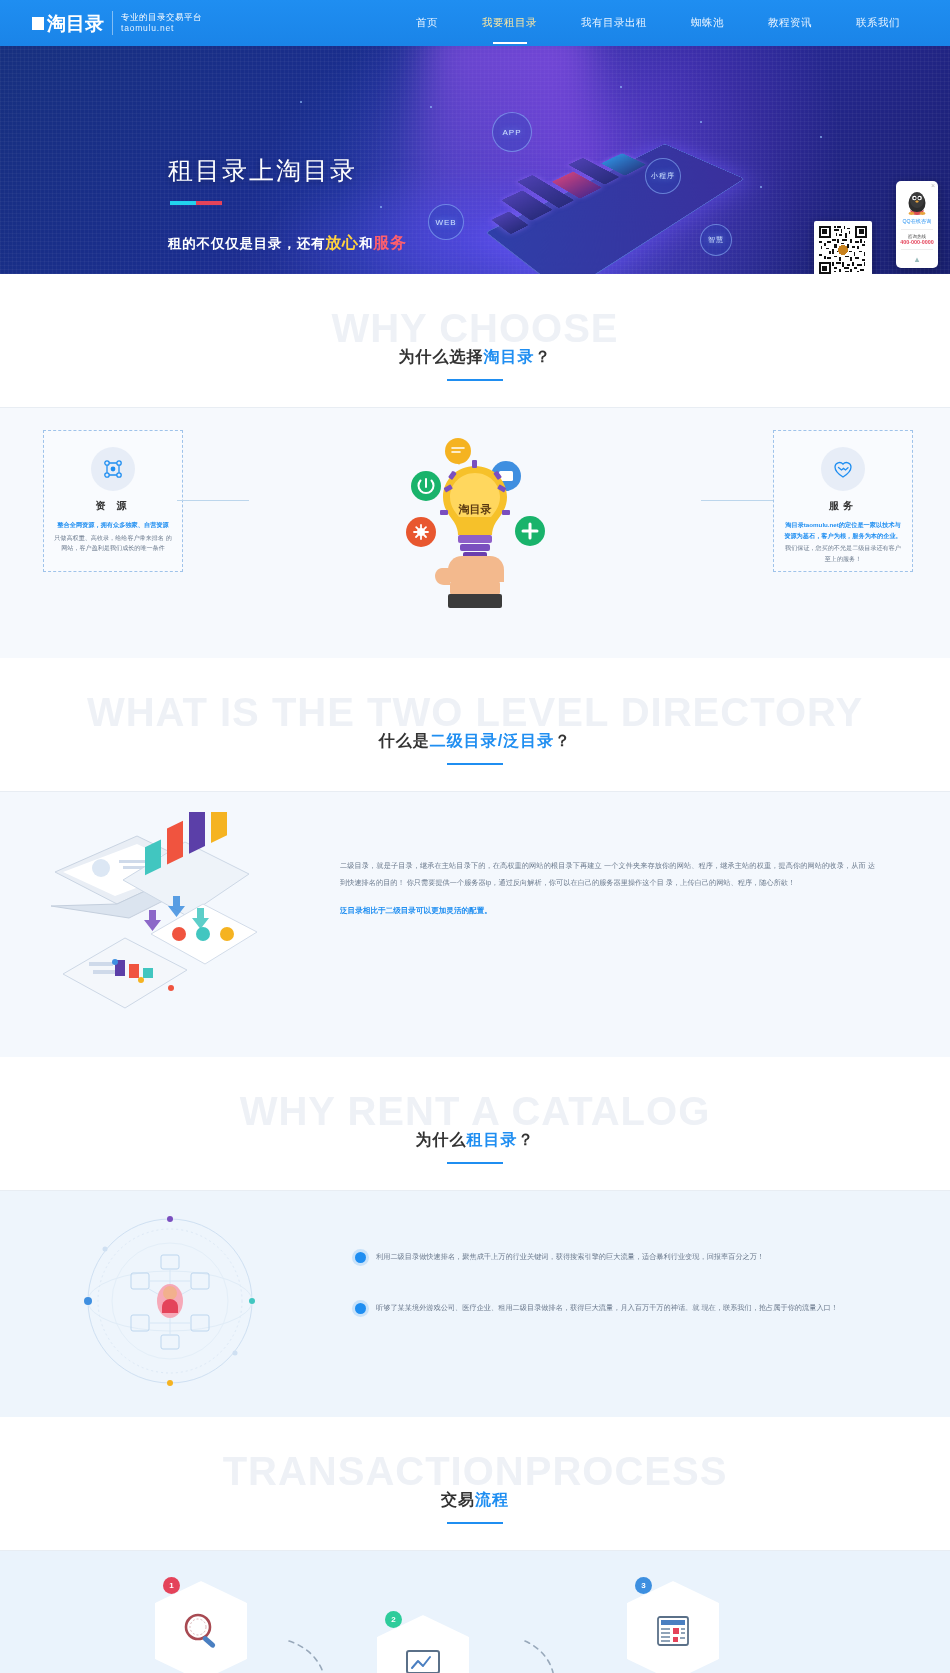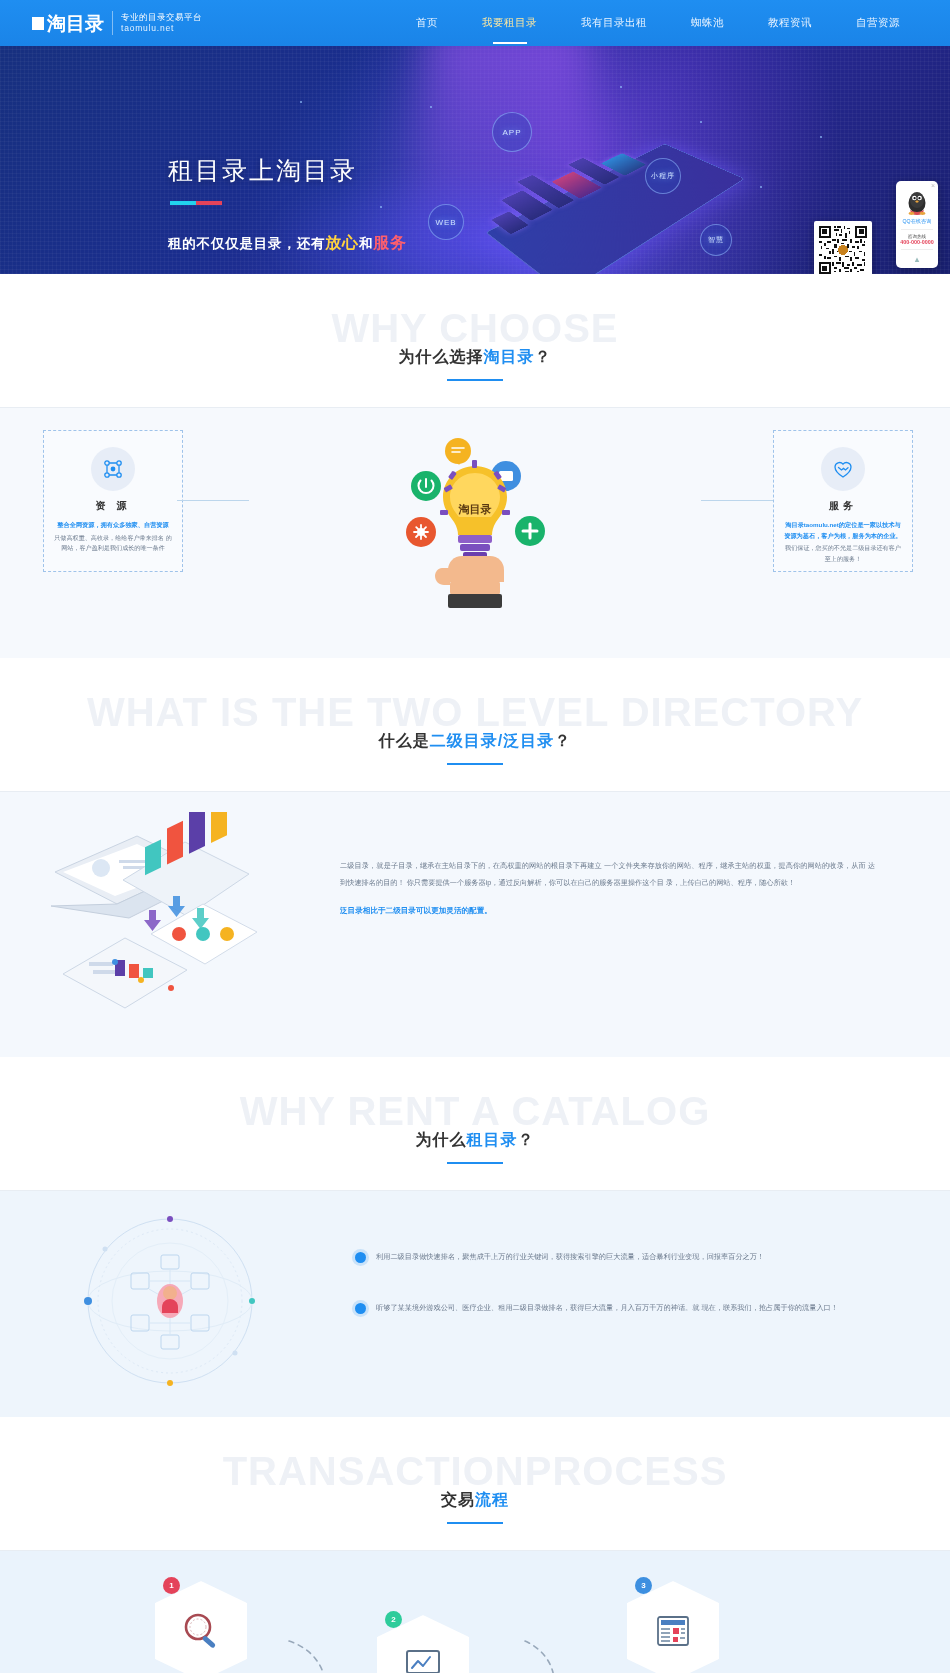--- a/index.html
+++ b/index.html
@@ -230,21 +230,21 @@
       <span class="logo-slogan">专业的目录交易平台</span>
       <span class="logo-url">taomulu.net</span>
     </div>
   </div>
   <div class="nav">
     <div class="nav-item">首页</div>
     <div class="nav-item active">我要租目录</div>
     <div class="nav-item">我有目录出租</div>
     <div class="nav-item">蜘蛛池</div>
     <div class="nav-item">教程资讯</div>
-    <div class="nav-item">自营资源</div>
+    <div class="nav-item">联系我们</div>
   </div>
 </div>
 
 <div class="hero">
   <div class="hero-grid"></div>
   <div class="hero-beam"></div>
   <div class="hero-glow"></div>
 
   <div class="hero-dots">
     <span style="left:430px;top:60px"></span>

